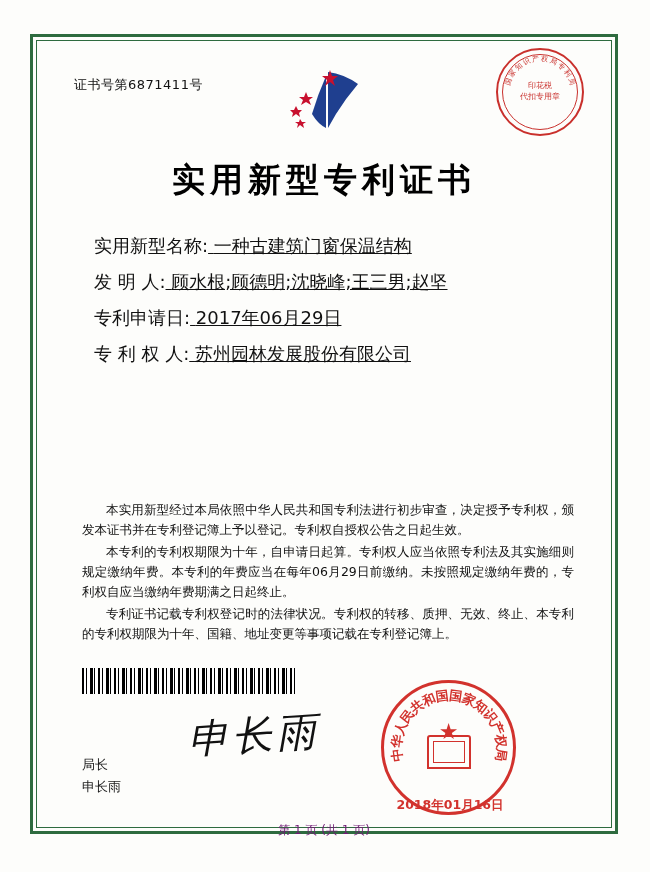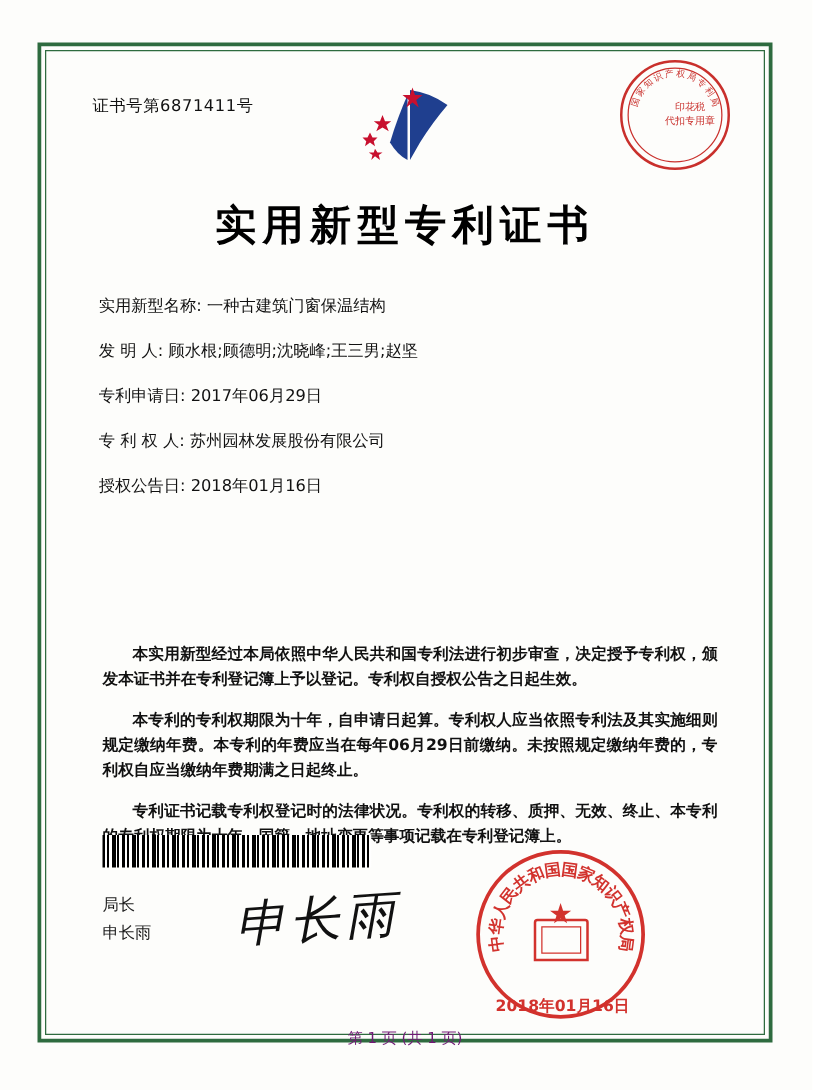--- a/index.html
+++ b/index.html
@@ -92,43 +92,43 @@
     white-space: nowrap;
   }
   .seal-top .center-lines {
     position: absolute;
     left: 18px; top: 30px;
     width: 48px;
     text-align: center;
     font-size: 8px;
     line-height: 11px;
     font-family: "DejaVu Serif", "Liberation Serif", serif;
-    margin-left: 12px;
   }
 
   
   .main-title {
     position: absolute;
     left: 0; top: 118px;
     width: 576px;
     text-align: center;
     font-family: "DejaVu Serif", "Liberation Serif", serif;
     font-weight: bold;
     font-size: 33px;
     letter-spacing: 5px;
     color: #000;
   }
 
   
   .fields {
     position: absolute;
-    left: 43px; top: 196px;
+    left: 58px; top: 196px;
     width: 500px;
-    font-size: 13px;
-    color: #111;
+    font-size: 18px;
+    color: #111;
+    text-decoration: underline;
   }
   .field-row {
     margin-bottom: 16px;
     line-height: 20px;
     white-space: nowrap;
   }
   .field-label {
     display: inline-block;
     color: #111;
   }
@@ -141,42 +141,41 @@
   .body-text {
     position: absolute;
     left: 46px; top: 460px;
     width: 492px;
     font-size: 12.5px;
     line-height: 20px;
     color: #111;
     text-align: justify;
   }
   .body-text p {
-    margin: 13px 0 2px 0;
+    margin: 0 0 2px 0;
     text-indent: 24px;
-    font-weight: bold;
   }
 
   
   .barcode {
     position: absolute;
     left: 46px; top: 628px;
     width: 215px; height: 26px;
     background:
       repeating-linear-gradient(to right,
         #000 0px, #000 2px, #fff 2px, #fff 4px,
         #000 4px, #000 5px, #fff 5px, #fff 8px,
         #000 8px, #000 11px, #fff 11px, #fff 12px,
         #000 12px, #000 13px, #fff 13px, #fff 16px);
   }
 
   
   .sig-block {
     position: absolute;
-    left: 46px; top: 674px;
+    left: 46px; top: 714px;
     font-size: 13px;
     line-height: 22px;
   }
   .signature {
     position: absolute;
     left: 152px; top: 668px;
     font-family: "DejaVu Serif", "Liberation Serif", serif;
     font-size: 40px;
     color: #111;
     font-style: italic;
@@ -307,24 +306,20 @@
         <span class="field-label">发 明 人:</span>
         <span class="field-value">顾水根;顾德明;沈晓峰;王三男;赵坚</span>
       </div>
       <div class="field-row">
         <span class="field-label">专利申请日:</span>
         <span class="field-value">2017年06月29日</span>
       </div>
       <div class="field-row">
         <span class="field-label">专 利 权 人:</span>
         <span class="field-value">苏州园林发展股份有限公司</span>
-      </div>
-      <div class="field-row">
-        <span class="field-label">授权公告日:</span>
-        <span class="field-value">2018年01月16日</span>
       </div>
     </div>
 
     <div class="body-text">
       <p>本实用新型经过本局依照中华人民共和国专利法进行初步审查，决定授予专利权，颁发本证书并在专利登记簿上予以登记。专利权自授权公告之日起生效。</p>
       <p>本专利的专利权期限为十年，自申请日起算。专利权人应当依照专利法及其实施细则规定缴纳年费。本专利的年费应当在每年06月29日前缴纳。未按照规定缴纳年费的，专利权自应当缴纳年费期满之日起终止。</p>
       <p>专利证书记载专利权登记时的法律状况。专利权的转移、质押、无效、终止、本专利的专利权期限为十年、国籍、地址变更等事项记载在专利登记簿上。</p>
     </div>
 
     <div class="barcode"></div>

